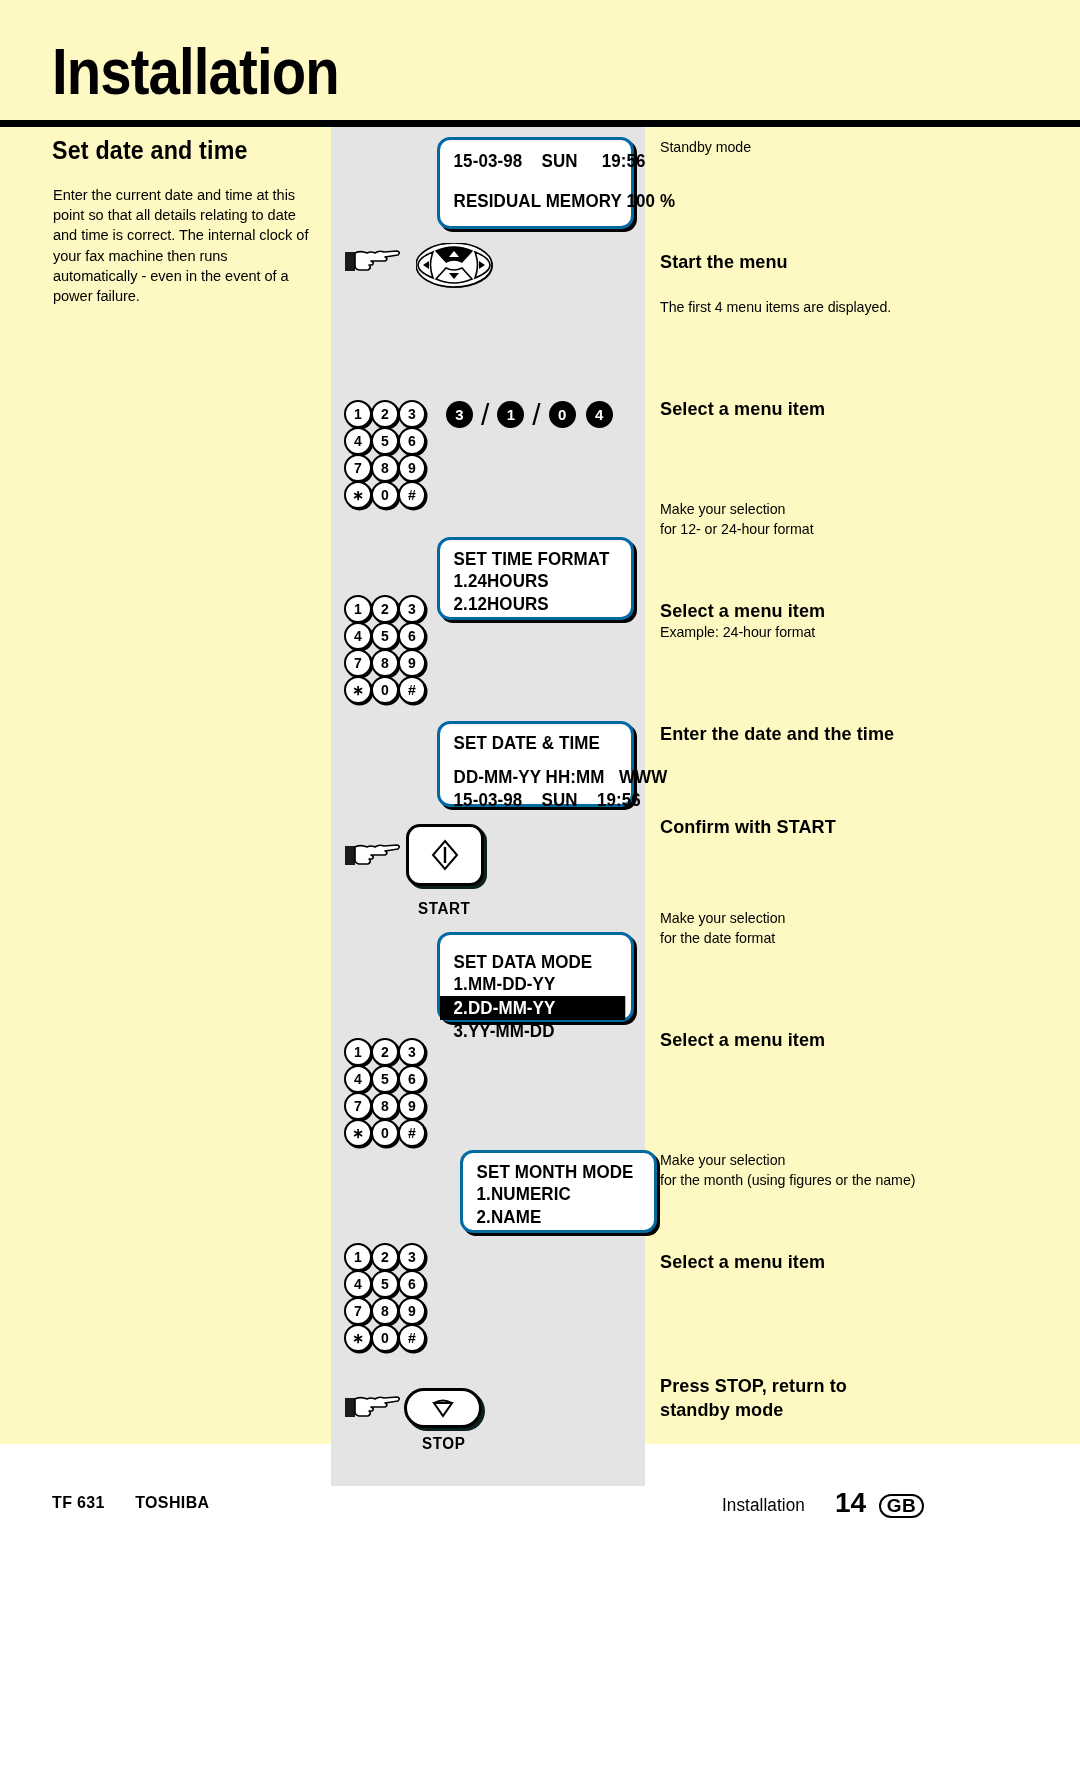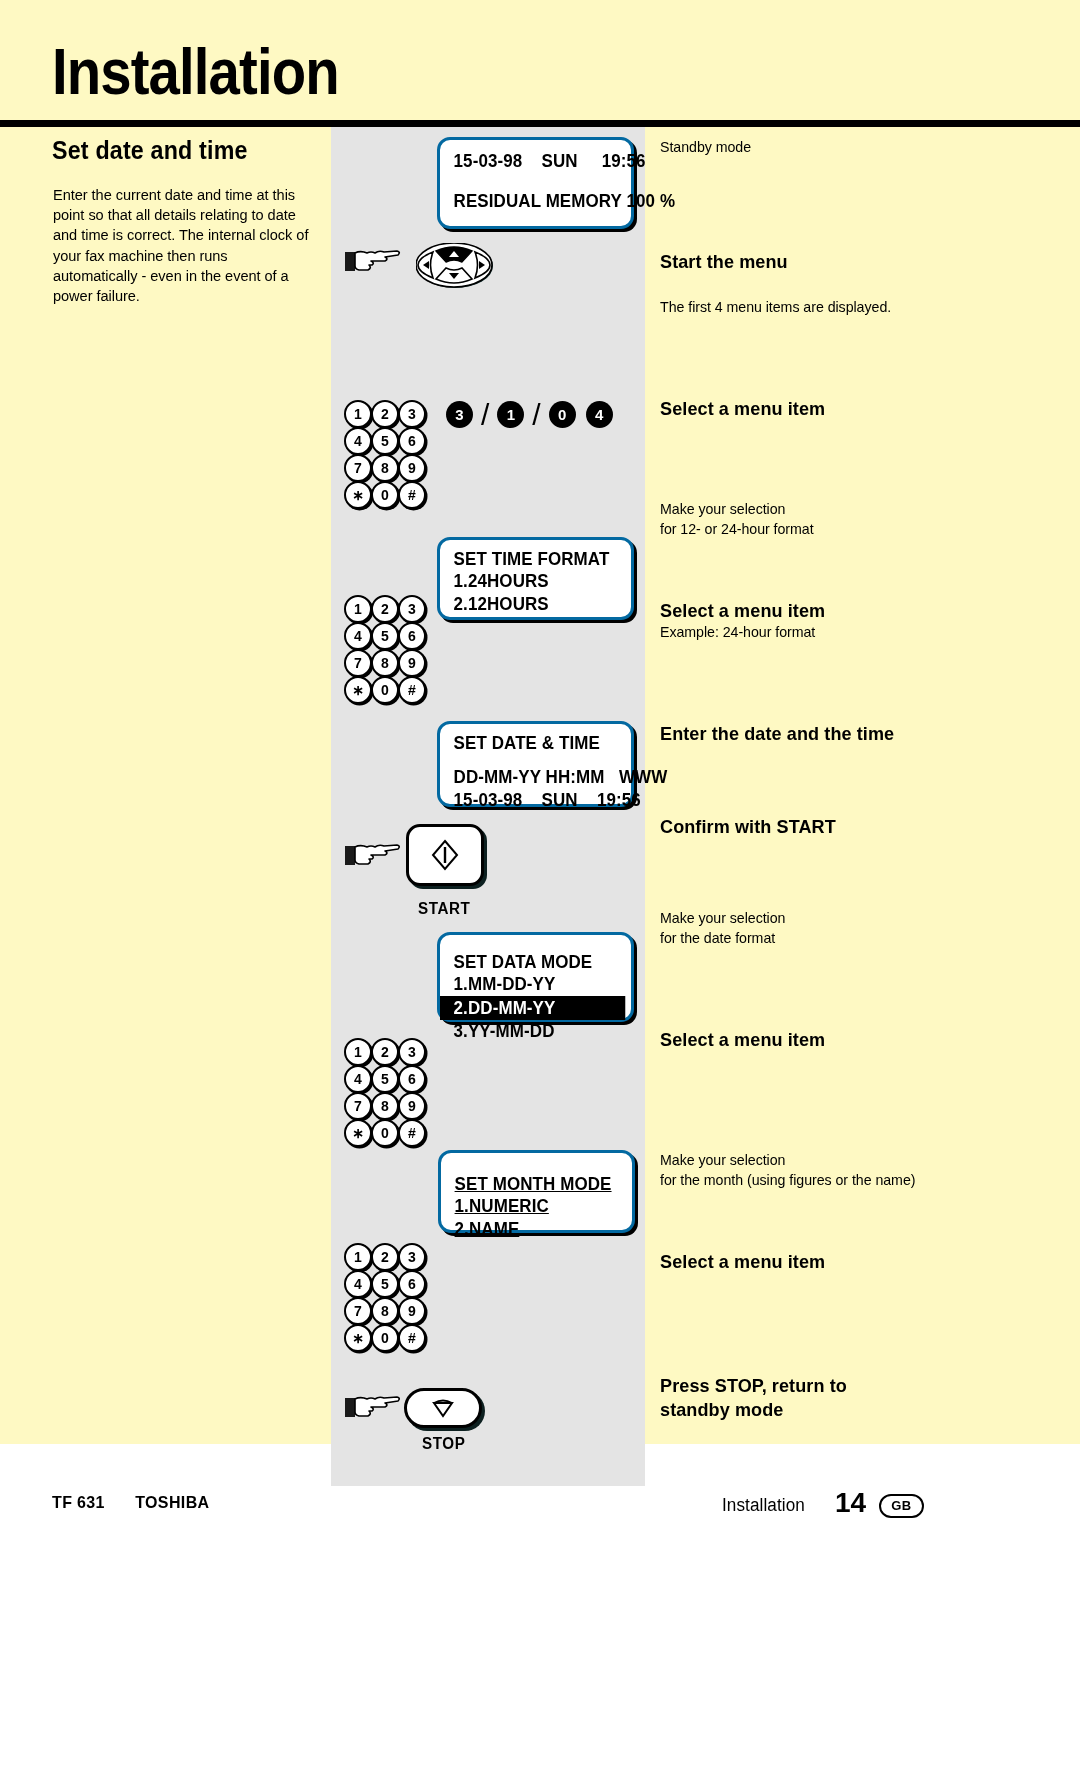--- a/index.html
+++ b/index.html
@@ -243,21 +243,21 @@
     font-weight: bold;
   }
   .footer-gb {
     position: absolute;
     left: 879px;
     top: 1494px;
     width: 45px;
     height: 24px;
     border: 2.2px solid #000;
     border-radius: 12px;
-    font-size: 13px;
+    font-size: 19px;
     font-weight: bold;
     text-align: center;
     line-height: 20px;
     letter-spacing: 0.5px;
   }
 </style>
 </head>
 <body>
 
 <div id="page">
@@ -408,21 +408,21 @@
       <div class="key">8</div>
       <div class="key">9</div>
     </div>
     <div class="keypad-row">
       <div class="key">∗</div>
       <div class="key">0</div>
       <div class="key">#</div>
     </div>
   </div>
 
-  <div class="lcd" style="left:438px; top:1150px; width:197px; height:83px; padding-top:20px;text-decoration:underline;">
+  <div class="lcd" style="left:460px; top:1150px; width:197px; height:83px; padding-top:8px;">
     <div class="lcd-line">SET MONTH MODE</div>
     <div class="lcd-line">1.NUMERIC</div>
     <div class="lcd-line">2.NAME</div>
   </div>
 
   <div class="keypad" style="left:344px; top:1243px;">
     <div class="keypad-row">
       <div class="key">1</div>
       <div class="key">2</div>
       <div class="key">3</div>

